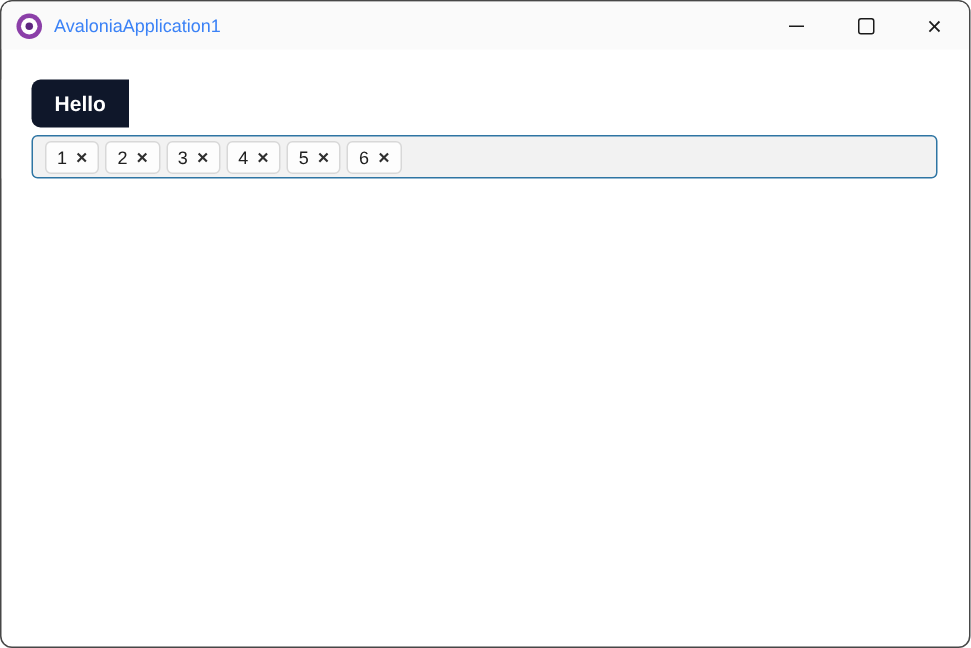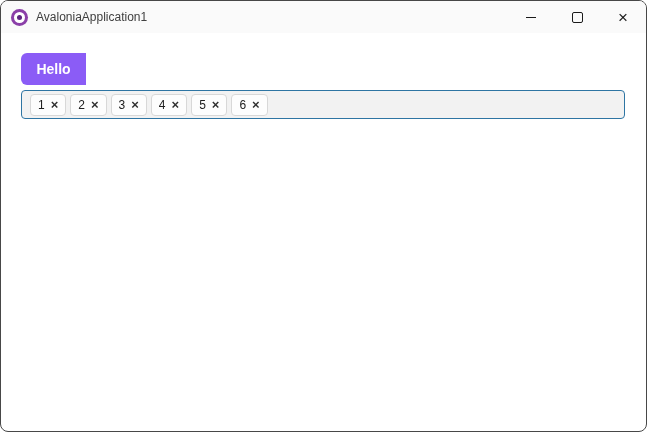--- a/index.html
+++ b/index.html
@@ -47,21 +47,21 @@
   .logo::after {
     content: "";
     position: absolute;
     inset: 6px;
     border-radius: 50%;
     background: #5e2680;
   }
   .title {
     margin-left: 8px;
     font-size: 12px;
-    color: #404040;
+    color: #3b82f6;
     white-space: nowrap;
   }
   .controls {
     margin-left: auto;
     display: flex;
     height: 100%;
   }
   .ctl {
     width: 46px;
     height: 32px;
@@ -76,21 +76,21 @@
   .close-glyph { font-size: 17px; line-height: 1; font-weight: 400; }
   
   .content { background: #ffffff; }
   .btn-row {
     display: flex;
     margin: 20px 0 0 20px;
   }
   .btn {
     height: 27px;
     border: none;
-    background: #8b5cf6;
+    background: #0f172a;
     color: #ffffff;
     font-family: "Liberation Sans", sans-serif;
     font-weight: bold;
     font-size: 14px;
     display: flex;
     align-items: center;
     justify-content: center;
     padding: 16px;
     cursor: default;
     text-align: center;

